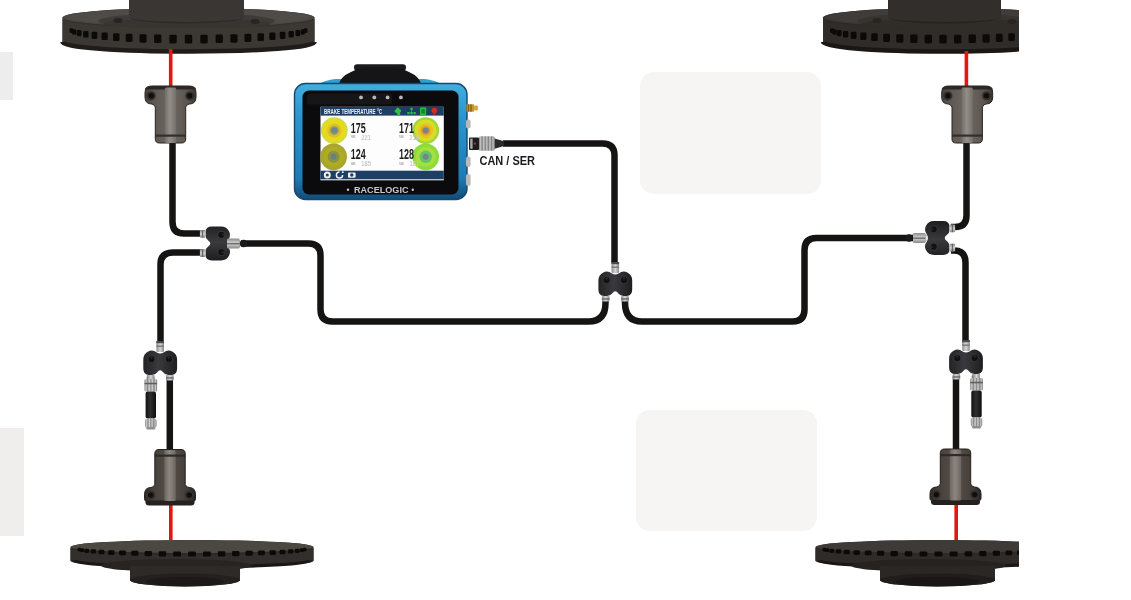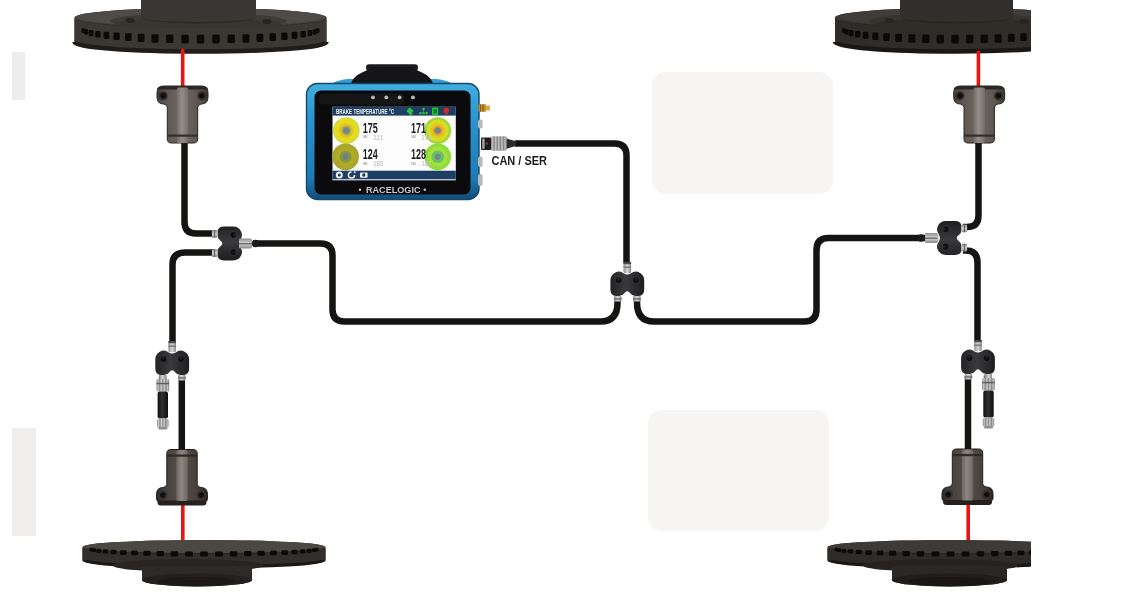--- a/index.html
+++ b/index.html
@@ -1,16 +1,16 @@
 <!DOCTYPE html>
 <html><head>
 <meta charset="utf-8">
 <style>
 html,body{margin:0;padding:0;background:#ffffff;}
-#scene{position:relative;width:1019px;height:600px;overflow:hidden;font-family:"Liberation Sans",sans-serif;margin-left:12px;}
+#scene{position:relative;width:1019px;height:600px;overflow:hidden;font-family:"Liberation Sans",sans-serif;}
 </style>
 </head>
 <body>
 <div id="scene">
 <svg width="1131" height="600" viewBox="0 0 1131 600" xmlns="http://www.w3.org/2000/svg">
 <defs>
 <linearGradient id="sensbody" x1="0" y1="0" x2="1" y2="0">
 <stop offset="0" stop-color="#443e39"></stop>
           <stop offset="0.14" stop-color="#5c554f"></stop>
           <stop offset="0.5" stop-color="#6e6863"></stop>

